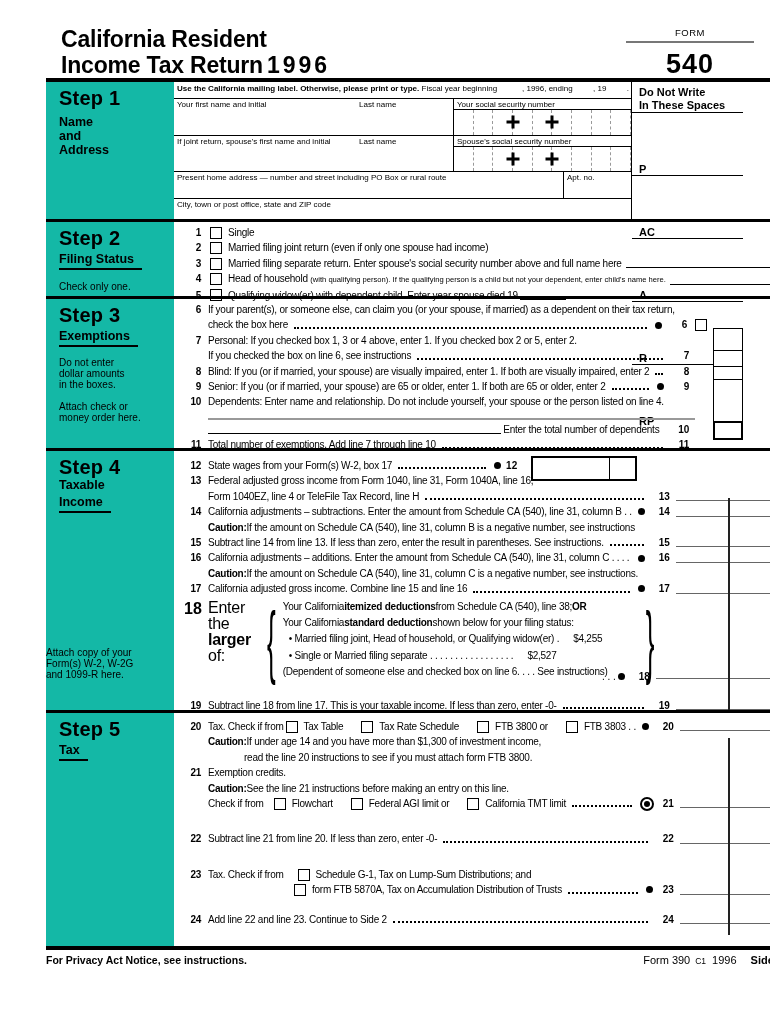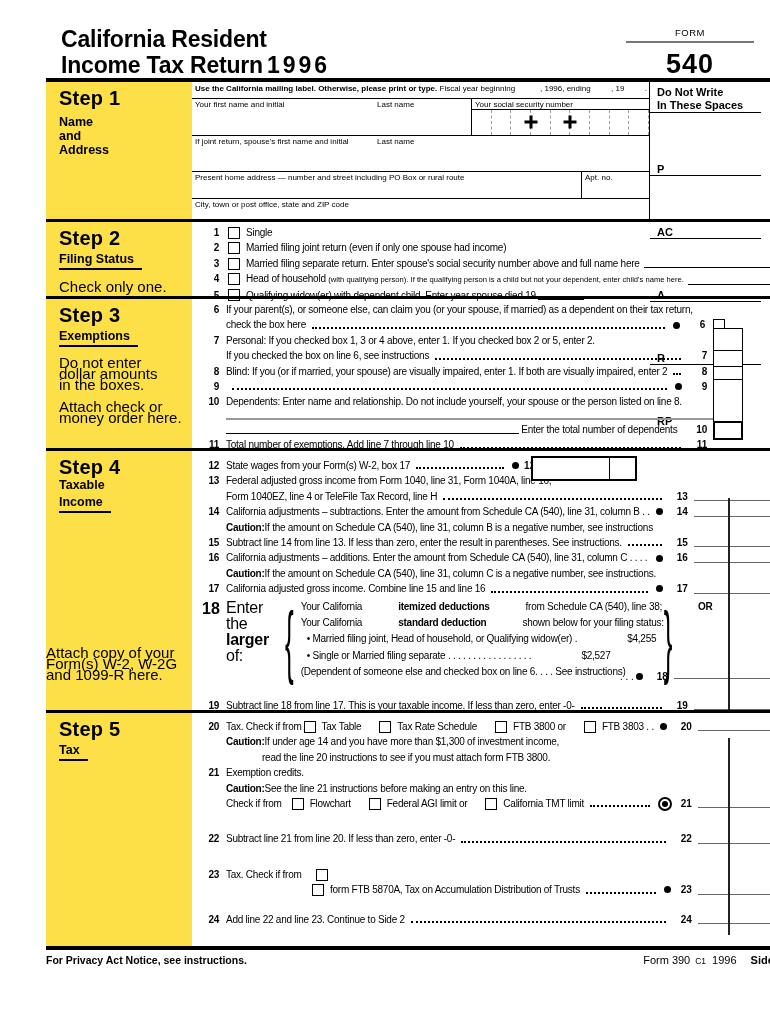--- a/index.html
+++ b/index.html
@@ -1,26 +1,26 @@
 <!DOCTYPE html>
 <html><head>
 <meta charset="utf-8">
 <style>
   html,body{margin:0;padding:0;background:#fff;}
   #page{position:relative;width:770px;height:1024px;background:#fff;color:#000;
         font-family:"Liberation Sans",sans-serif;overflow:hidden;margin-left:16px;}
   .hr{position:absolute;left:30px;width:737px;background:#000;}
   .sec{position:absolute;left:30px;display:flex;}
-  .stepcol{width:146px;flex:none;background:#fde047;box-sizing:border-box;
+  .stepcol{width:128px;flex:none;background:#14b8a6;box-sizing:border-box;
            padding:5px 6px 0 13px;position:relative;}
   .stepname{font-size:20px;font-weight:bold;letter-spacing:.2px;line-height:22px;}
   .stepttl{display:inline-block;font-size:12.5px;font-weight:bold;border-bottom:2px solid #000;
            padding:1px 8px 2px 0;line-height:14px;}
   .stepsub{font-size:12.5px;font-weight:bold;line-height:14px;}
-  .stepnote{font-size:15px;line-height:11px;}
+  .stepnote{font-size:10px;line-height:11px;}
   .cnt{position:relative;flex:1;box-sizing:border-box;padding:3px 0 0 10px;}
   .ln{display:flex;align-items:baseline;font-size:10px;letter-spacing:-.25px;
       line-height:15.4px;white-space:nowrap;}
   .n{flex:none;width:17px;text-align:right;font-weight:bold;margin-right:7px;}
   .b{font-weight:bold;}
   .sm{font-size:7.6px;letter-spacing:0;}
   .ind{padding-left:24px;}
   .gap{flex:1 1 auto;min-width:4px;}
   .ldr{flex:1 1 auto;min-width:8px;border-bottom:2px dotted #000;margin:0 6px 4px 6px;
        align-self:flex-end;}
@@ -74,21 +74,21 @@
   .grayrule{border-bottom:2px solid #999;margin:8px 0 2px 24px;}
   
   .box12{position:absolute;left:485px;top:5px;width:106px;height:25px;border:2px solid #000;
          background:#fff;box-sizing:border-box;}
   .box12 .tick{position:absolute;left:76px;top:0;bottom:0;width:1.4px;background:#000;}
   
   .blk18{display:flex;align-items:stretch;margin-top:2px;position:relative;height:86px;}
   .c18{width:52px;flex:none;font-size:16px;letter-spacing:-.25px;line-height:16px;padding-top:1px;}
   .rows18{width:356px;flex:none;display:flex;flex-direction:column;font-size:10px;
           letter-spacing:-.25px;line-height:16.4px;white-space:nowrap;}
-  .r18{display:flex;align-items:baseline;gap:36px;}
+  .r18{display:flex;align-items:baseline;}
   .brace{flex:none;font-size:26px;transform:scaleY(3.1);align-self:center;margin:0 7px;
          font-weight:400;}
   .t18{position:absolute;right:0;bottom:3px;display:flex;align-items:baseline;width:200px;
        font-size:10px;}
   
   .ttl{position:absolute;left:45px;top:26px;font-weight:bold;font-size:23px;line-height:26px;
        letter-spacing:-.2px;}
   .yr{letter-spacing:3px;margin-left:4px;}
   .fband{position:absolute;left:610px;top:27px;width:128px;text-align:center;}
   .flab{font-size:9.5px;letter-spacing:.5px;border-bottom:2px solid #777;padding-bottom:3px;}
@@ -150,20 +150,36 @@
             <span class="plus" style="left:33.33%;"></span>
             <span class="plus" style="left:55.55%;"></span>
           </div>
         </div>
       </div>
       <div class="nmrow">
         <div class="nmcell">
           <span class="lbl1">If joint return, spouse's first name and initial</span>
           <span>Last name</span>
         </div>
+        <div class="ssncell">
+          <div class="ssnlab">Spouse's social security number</div>
+          <div class="ssngrid">
+            <span class="ssnd"></span>
+              <span class="ssnd"></span>
+              <span class="ssnd"></span>
+              <span class="ssnd"></span>
+              <span class="ssnd"></span>
+              <span class="ssnd"></span>
+              <span class="ssnd"></span>
+              <span class="ssnd"></span>
+              <span class="ssnd"></span>
+            <span class="plus" style="left:33.33%;"></span>
+            <span class="plus" style="left:55.55%;"></span>
+          </div>
+        </div>
       </div>
       <div class="adrow">
         <div class="adcell">
           <span>Present home address — number and street including PO Box or rural route</span>
         </div>
         <div class="aptcell">
           <span>Apt. no.</span>
         </div>
       </div>
       <div class="ctrow">
@@ -261,27 +277,28 @@
         <span class="rn">7</span>
       </div>
       <div class="ln pr3">
         <span class="n">8</span>
         <span>Blind: If you (or if married, your spouse) are visually impaired, enter 1. If both are visually impaired, enter 2</span>
         <span class="ldr"></span>
         <span class="rn">8</span>
       </div>
       <div class="ln pr3">
         <span class="n">9</span>
+        <span>Senior: If you (or if married, your spouse) are 65 or older, enter 1. If both are 65 or older, enter 2</span>
         <span class="ldr"></span>
         <span class="blt"></span>
         <span class="rn">9</span>
       </div>
       <div class="ln">
         <span class="n">10</span>
-        <span>Dependents: Enter name and relationship. Do not include yourself, your spouse or the person listed on line 8.</span>
+        <span>Dependents: Enter name and relationship. Do not include yourself, your spouse or the person listed on line 4.</span>
       </div>
       <div class="grayrule" style="margin-right:122px;"></div>
       <div class="ln ind pr3">
         <span class="uln" style="margin-left:0;"></span>
         <span>Enter the total number of dependents</span>
         <span class="rn" style="margin-left:10px;">10</span>
       </div>
       <div class="ln pr3">
         <span class="n">11</span>
         <span>Total number of exemptions. Add line 7 through line 10</span>
@@ -475,20 +492,21 @@
         <span class="n">22</span>
         <span>Subtract line 21 from line 20. If less than zero, enter -0-</span>
         <span class="ldr"></span>
         <span class="rn">22</span>
         <span class="amt"></span>
       </div>
       <div class="ln" style="margin-top:20px;">
         <span class="n">23</span>
         <span>Tax. Check if from</span>
         <span class="cb" style="margin-left:14px;"></span>
+        <span>Schedule G-1, Tax on Lump-Sum Distributions; and</span>
       </div>
       <div class="ln" style="padding-left:108px;">
         <span class="cb"></span>
         <span>form FTB 5870A, Tax on Accumulation Distribution of Trusts</span>
         <span class="ldr"></span>
         <span class="blt"></span>
         <span class="rn" style="width:16px;">23</span>
         <span class="amt"></span>
       </div>
       <div class="ln" style="margin-top:14px;">

